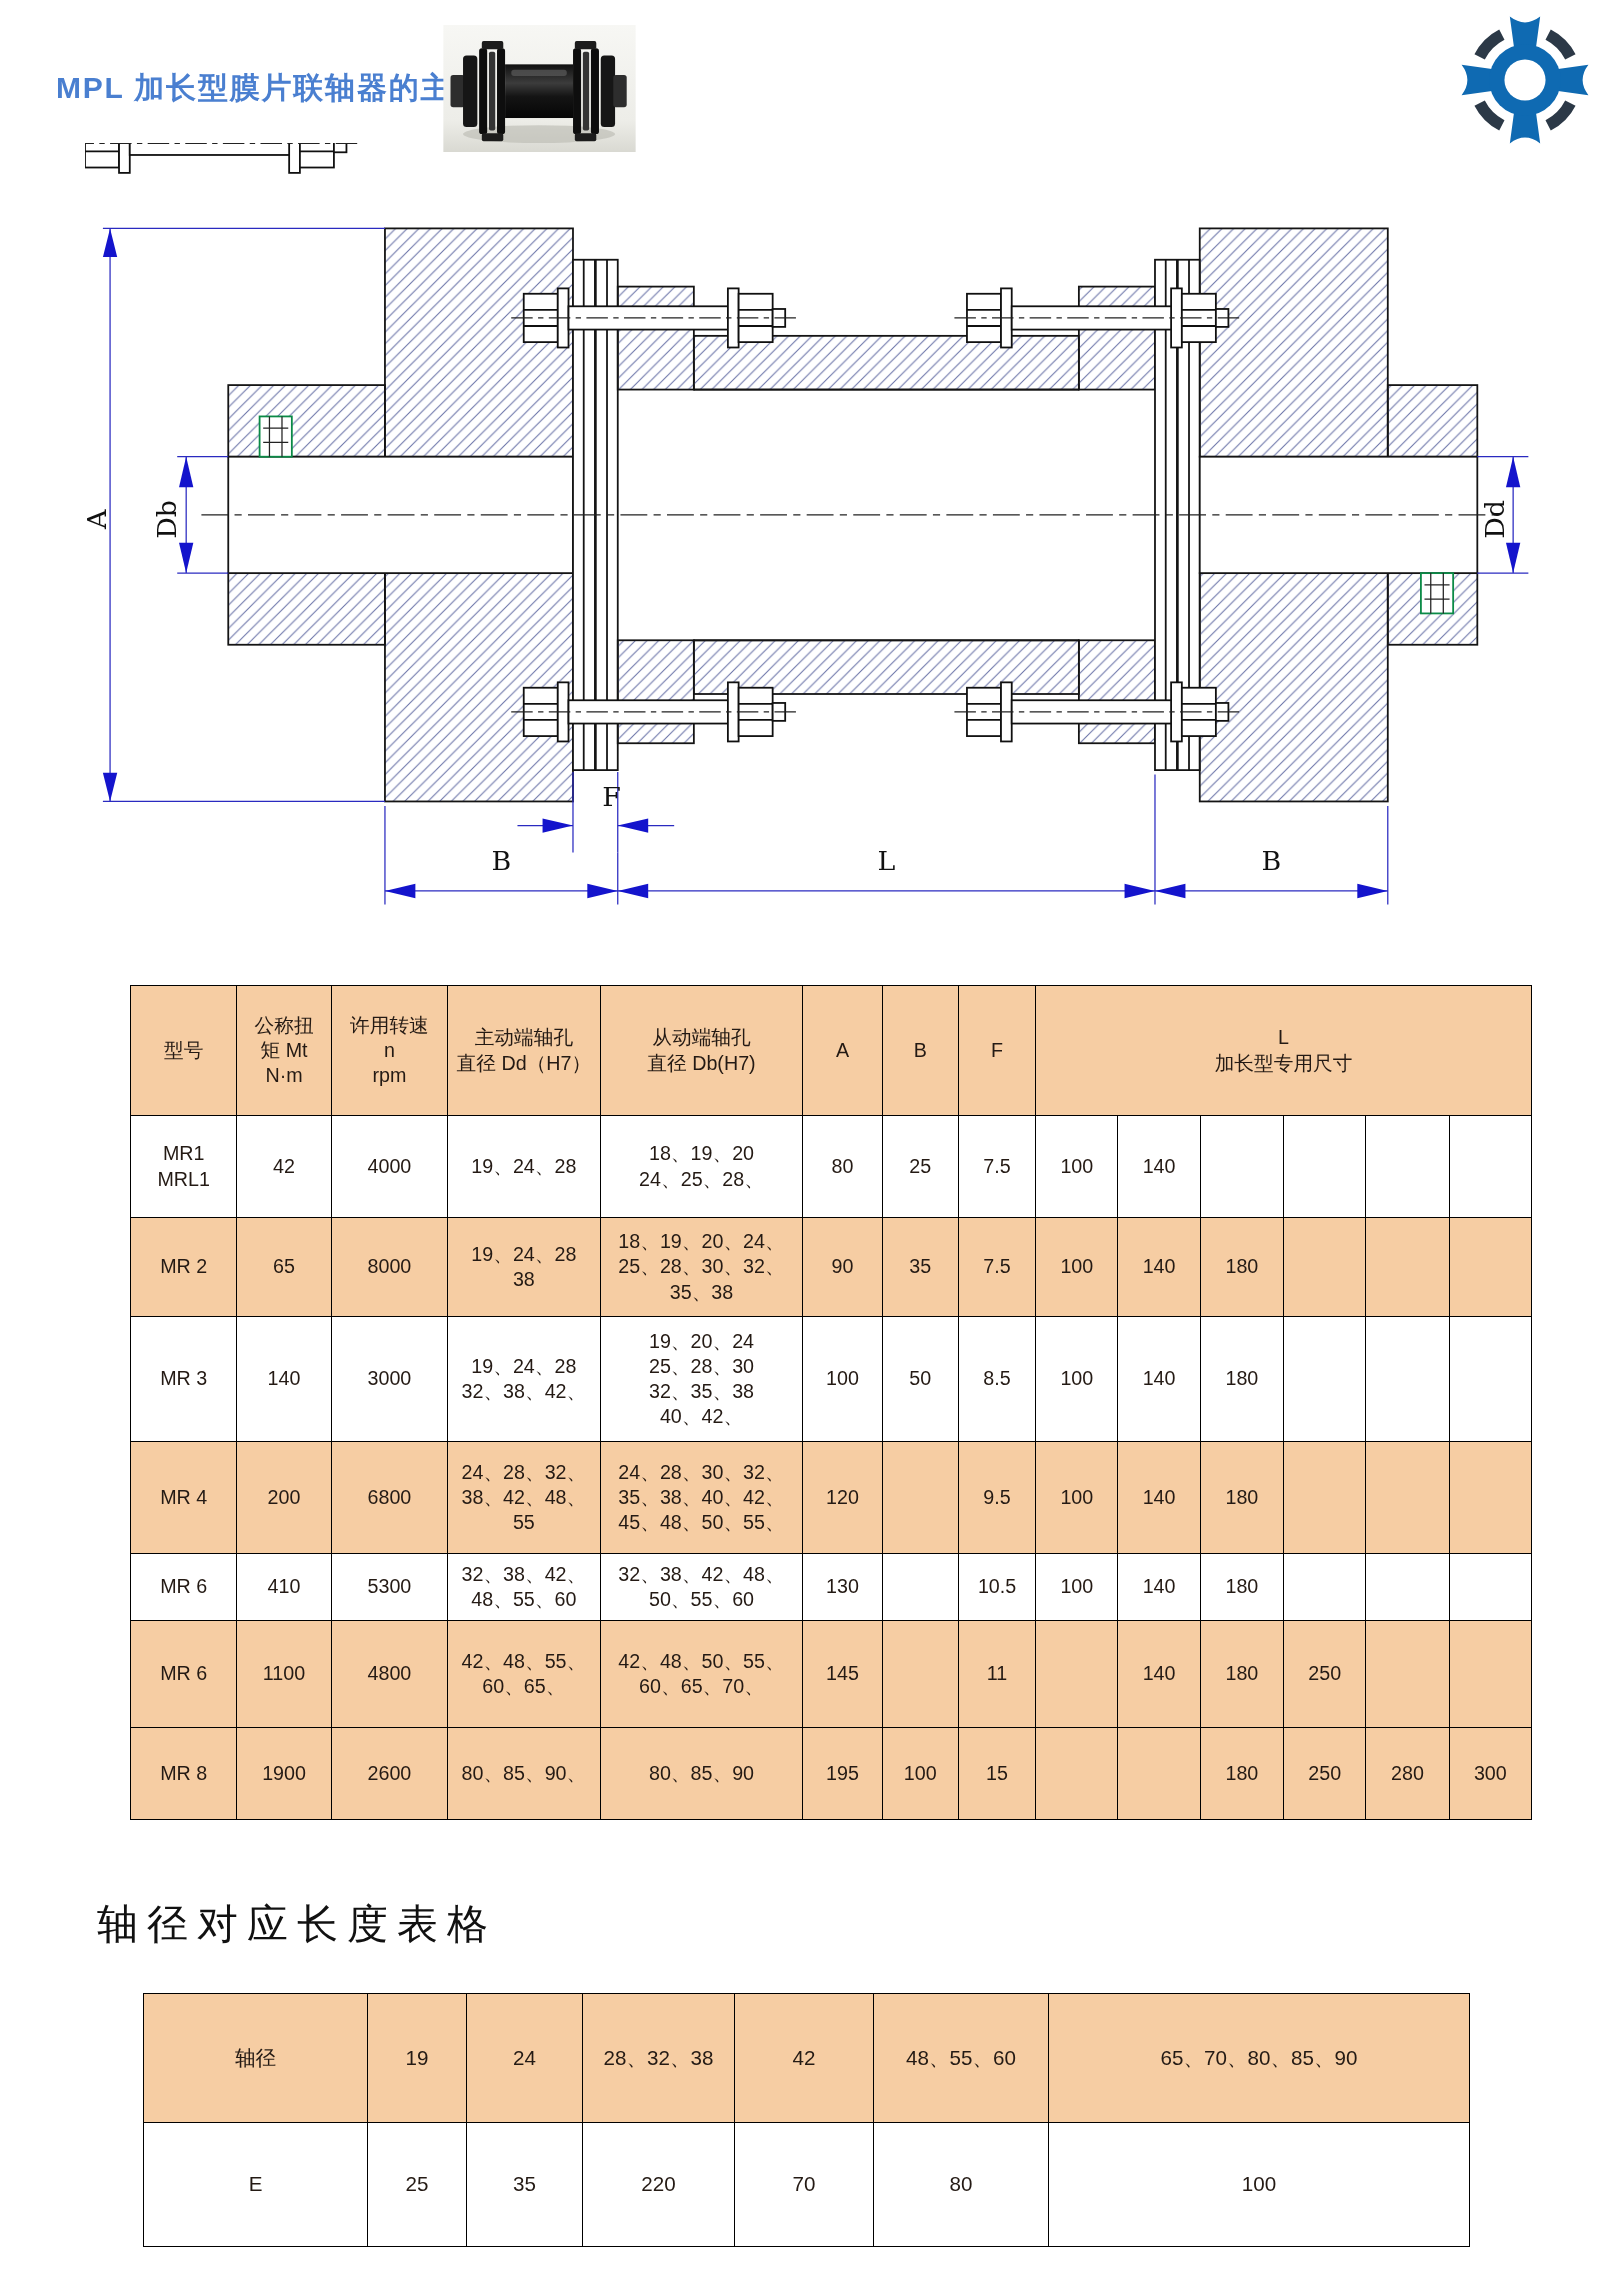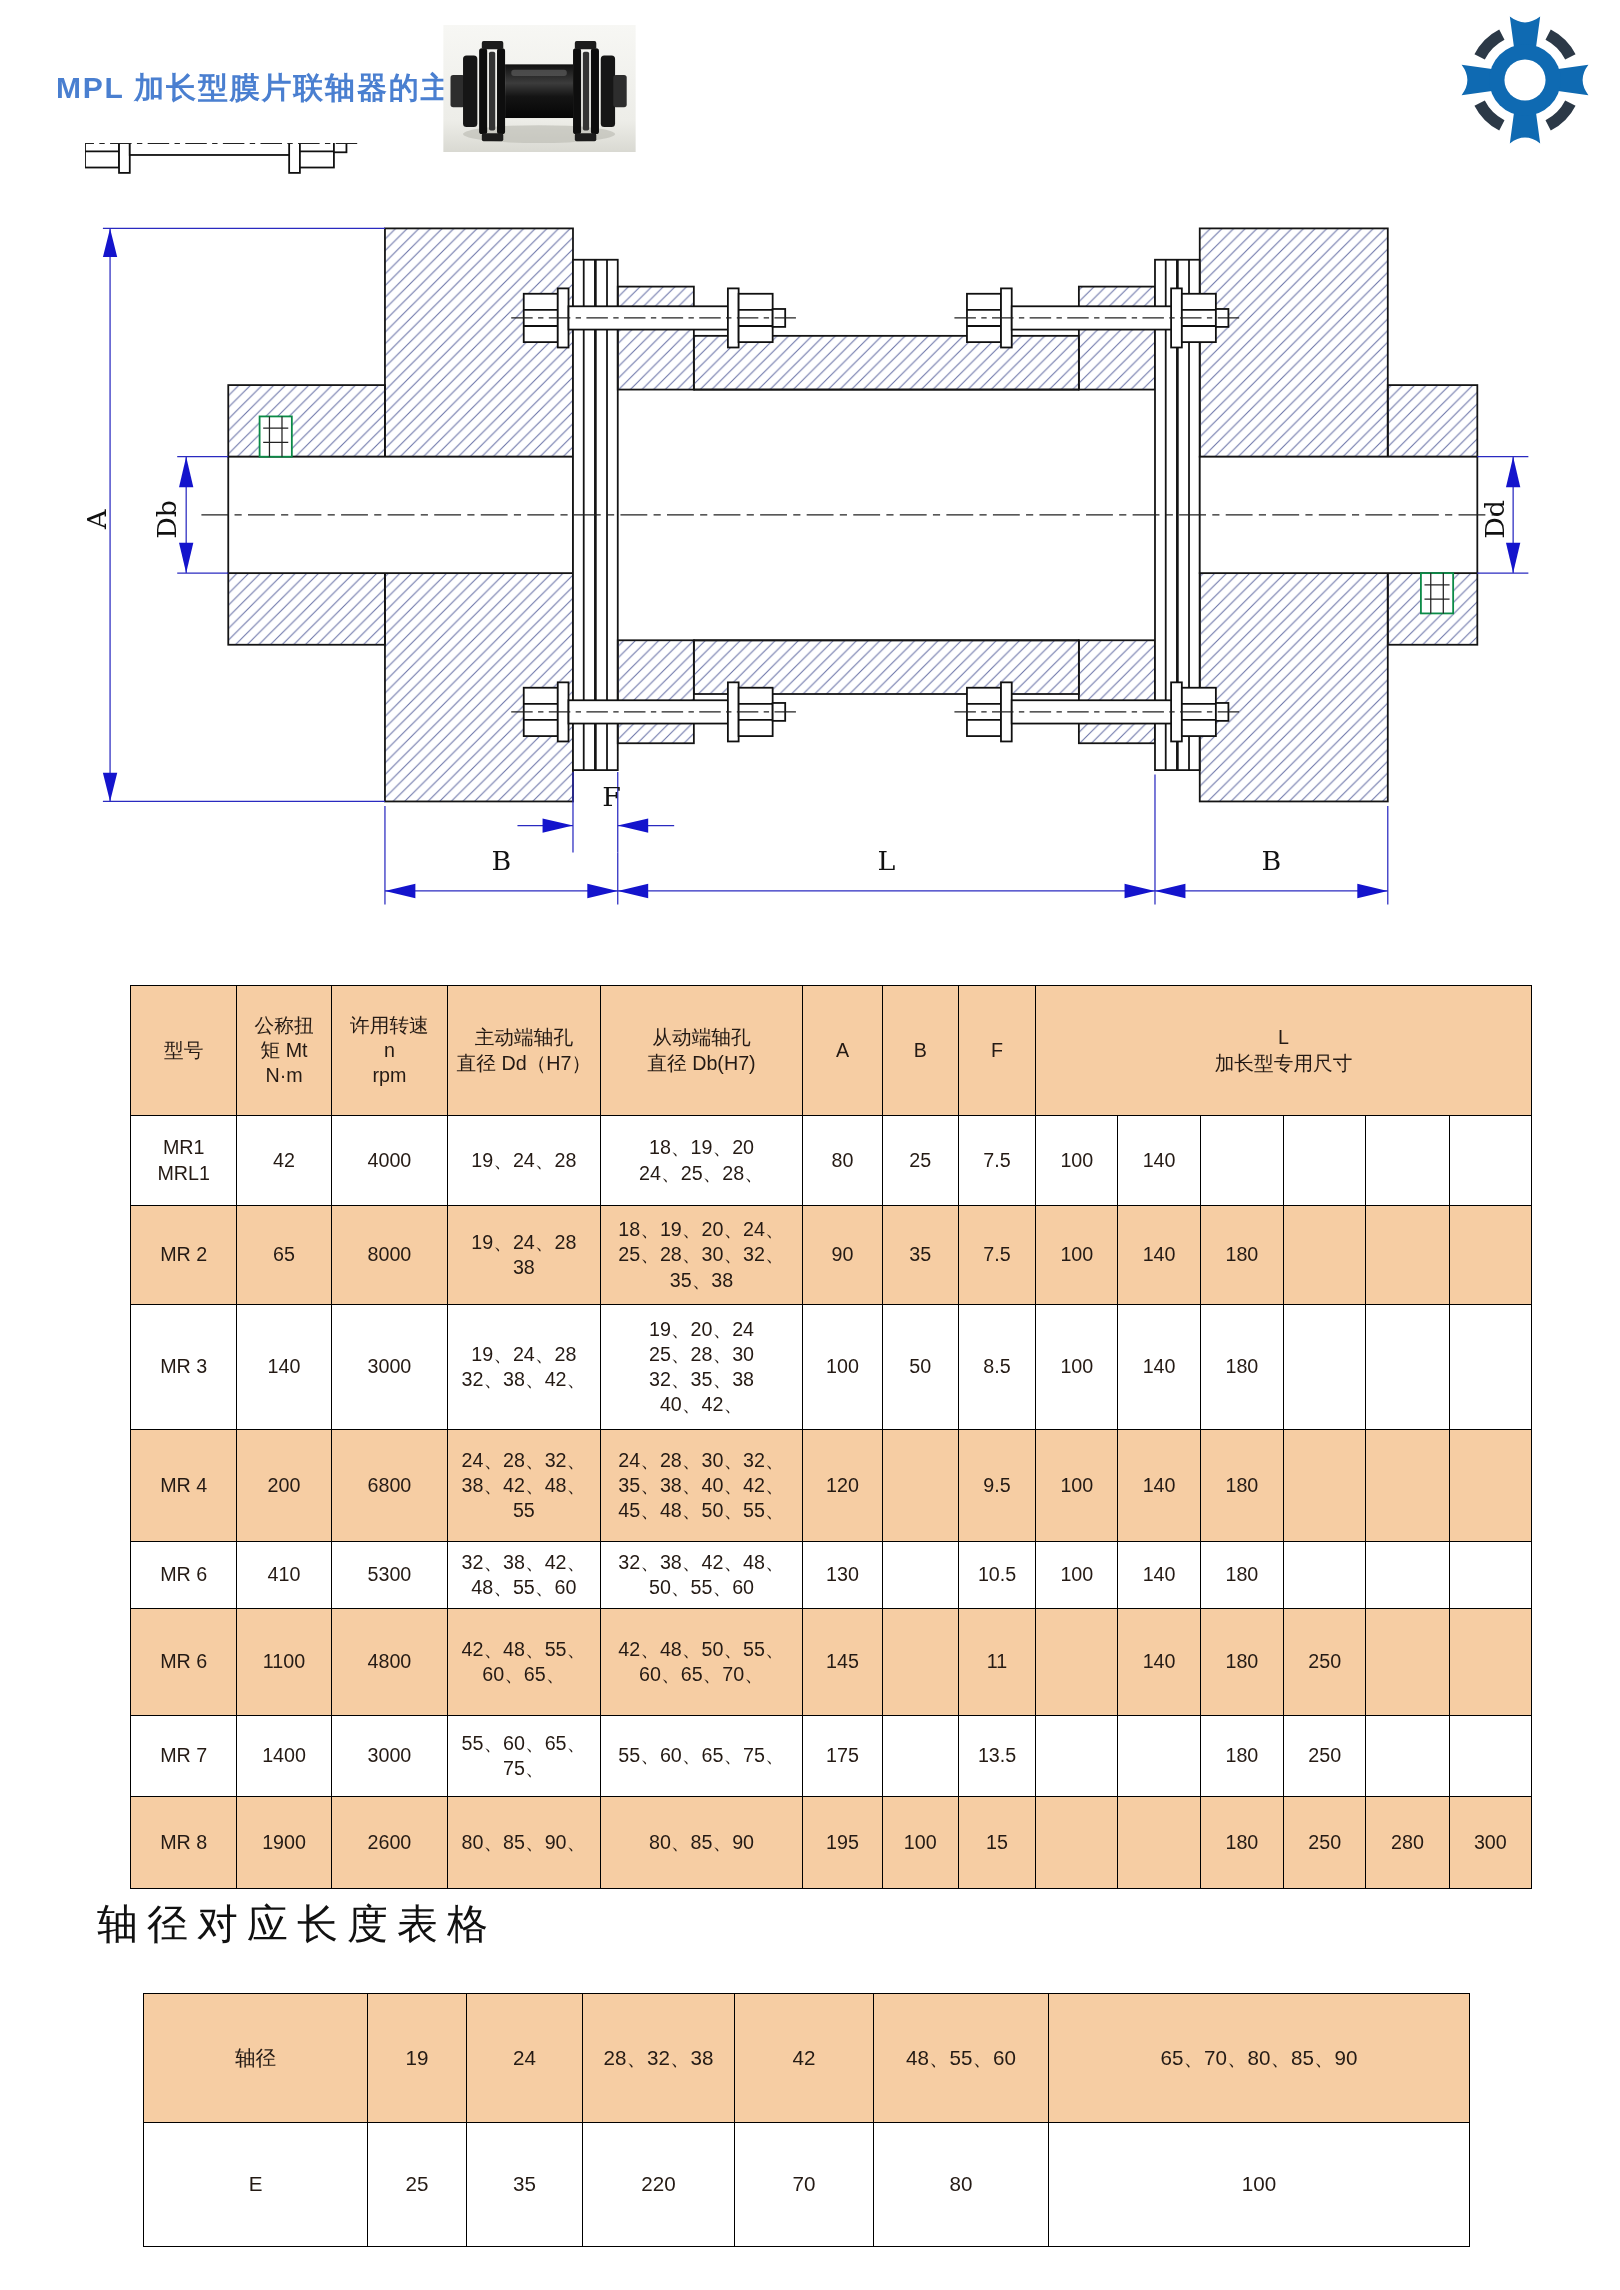--- a/index.html
+++ b/index.html
@@ -252,21 +252,21 @@
     <th class="hdr-left">从动端轴孔
 直径 Db(H7)</th>
     <th>A</th>
     <th>B</th>
     <th>F</th>
     <th colspan="6">L
 加长型专用尺寸</th>
   </tr>
   </thead>
   <tbody>
-  <tr class="white" style="height:90px;">
+  <tr class="white" style="height:102px;">
     <td>MR1
 MRL1</td>
     <td>42</td>
     <td>4000</td>
     <td>19、24、28</td>
     <td>18、19、20
 24、25、28、</td>
     <td>80</td>
     <td>25</td>
     <td>7.5</td>
@@ -360,37 +360,20 @@
     <td>4800</td>
     <td>42、48、55、
 60、65、</td>
     <td>42、48、50、55、
 60、65、70、</td>
     <td>145</td>
     <td></td>
     <td>11</td>
     <td></td>
     <td>140</td>
-    <td>180</td>
-    <td>250</td>
-    <td></td>
-    <td></td>
-  </tr>
-  <tr class="white" style="height:81px;">
-    <td>MR 7</td>
-    <td>1400</td>
-    <td>3000</td>
-    <td>55、60、65、
-75、</td>
-    <td>55、60、65、75、</td>
-    <td>175</td>
-    <td></td>
-    <td>13.5</td>
-    <td></td>
-    <td></td>
     <td>180</td>
     <td>250</td>
     <td></td>
     <td></td>
   </tr>
   <tr class="orange" style="height:92px;">
     <td>MR 8</td>
     <td>1900</td>
     <td>2600</td>
     <td>80、85、90、</td>

